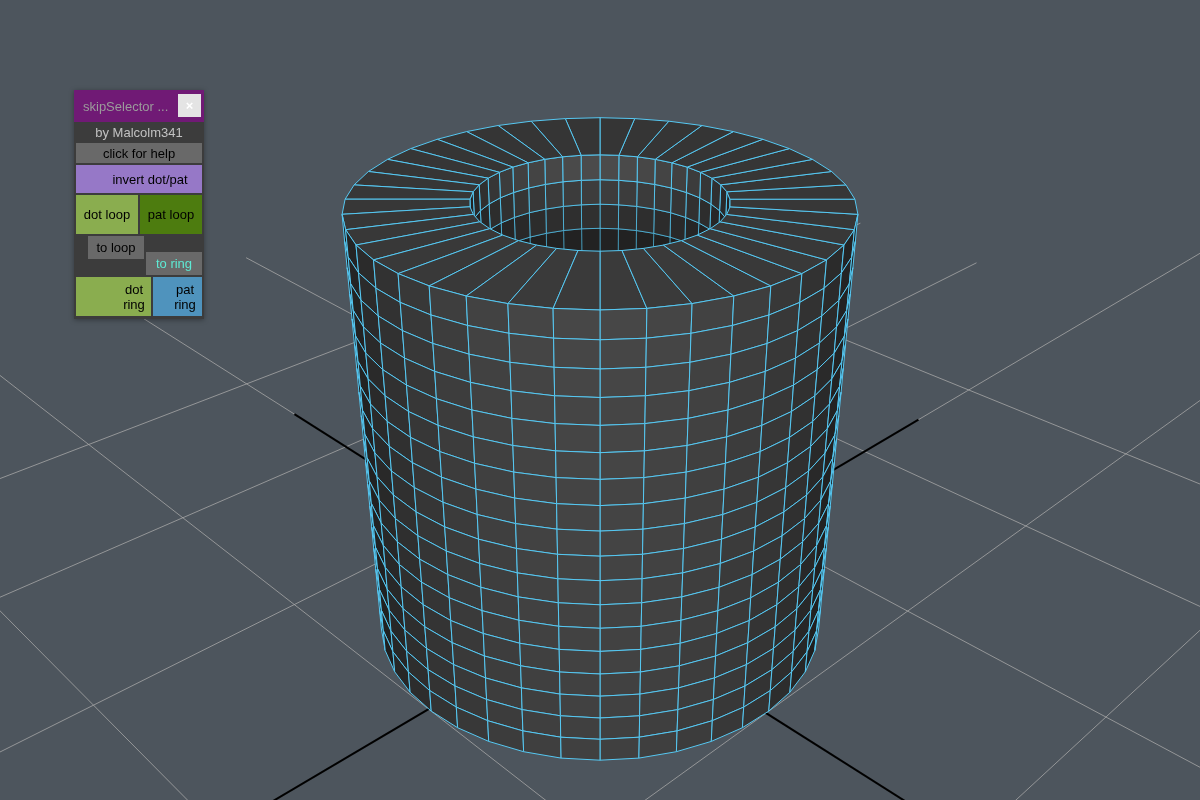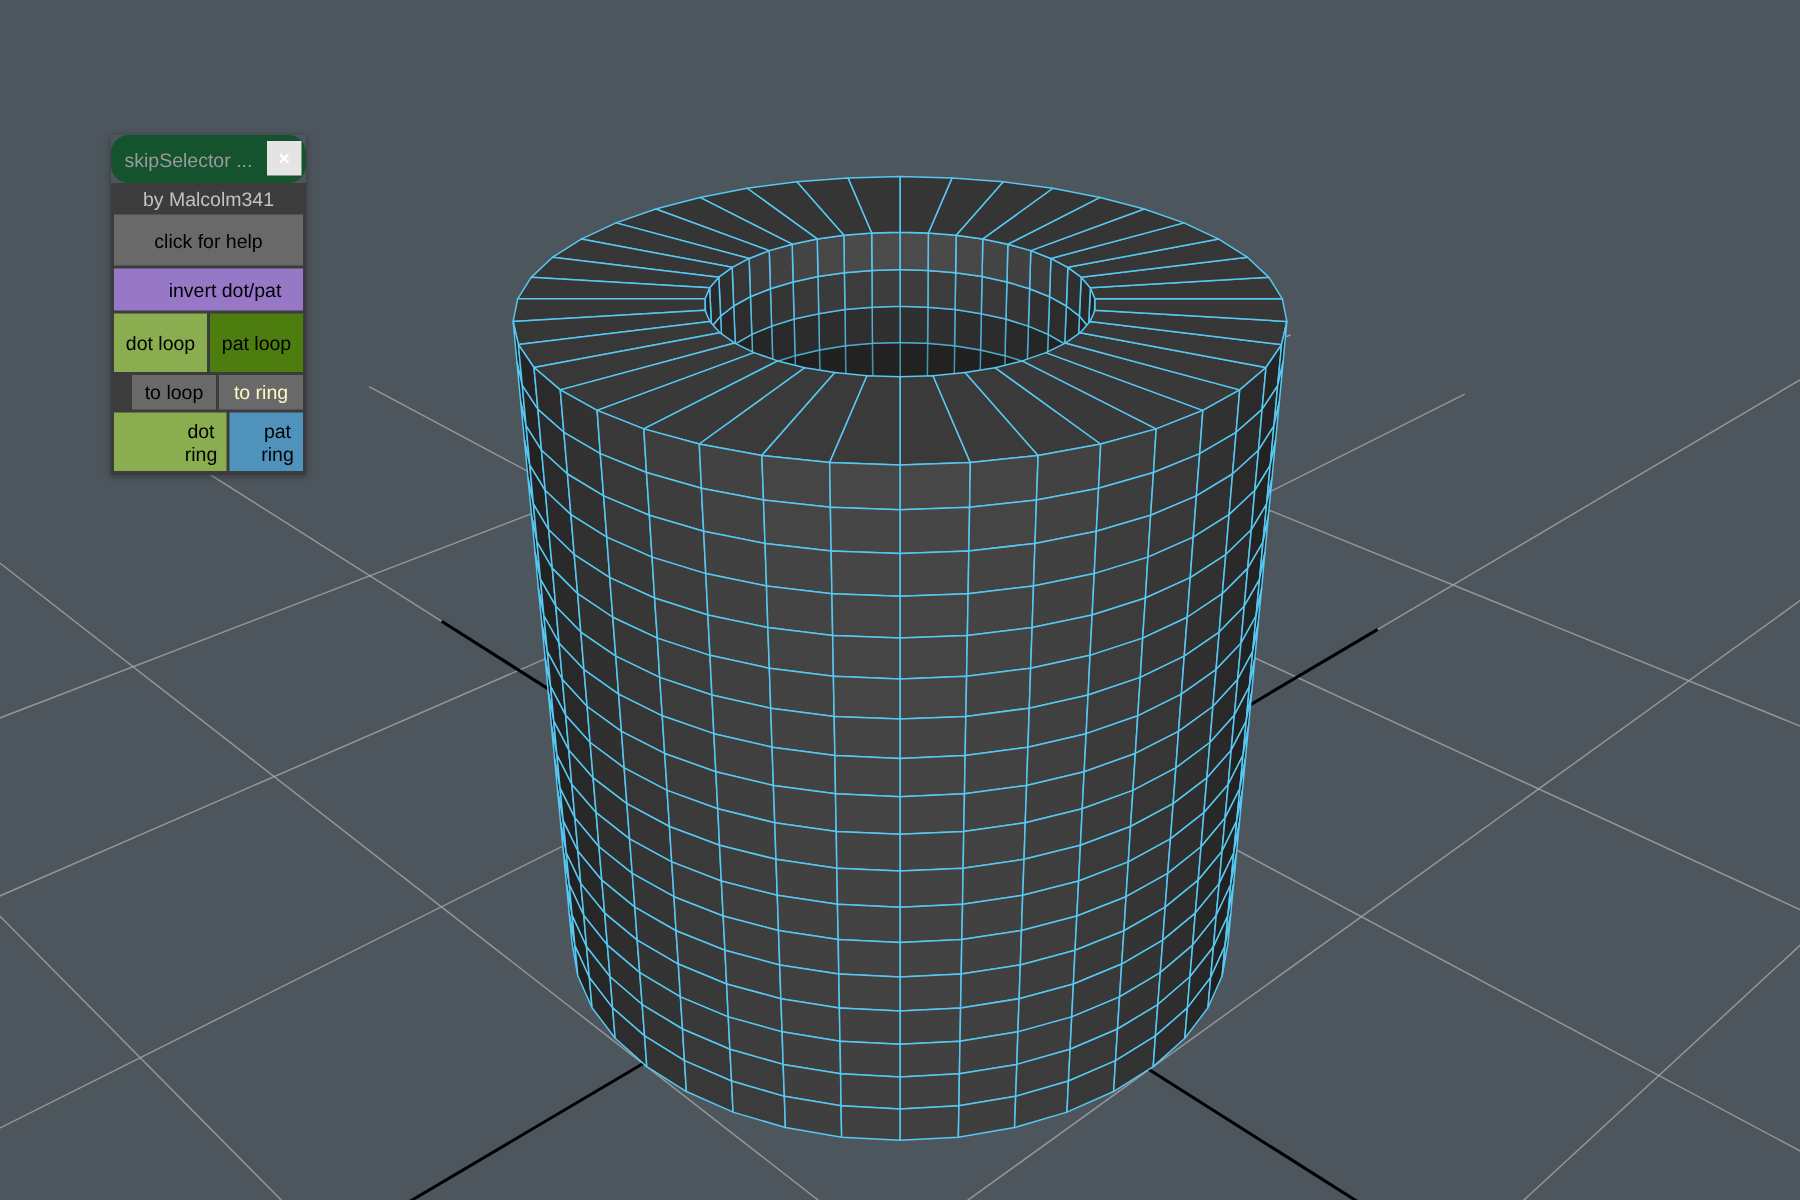--- a/index.html
+++ b/index.html
@@ -11,21 +11,21 @@
   .titlebar{height:32px;display:flex;align-items:center;position:relative;}
   .title-text{font-size:13px;padding-left:9px;flex:1;white-space:nowrap;
               overflow:hidden;}
   .close-btn{position:absolute;right:3px;top:4px;width:23px;height:23px;
              border:none;font-size:13px;font-weight:bold;line-height:23px;
              text-align:center;padding:0;cursor:pointer;}
   .panel-body{padding:2px 2px 3px 2px;display:flex;flex-direction:column;gap:2px;}
   .byline{height:17px;line-height:17px;text-align:center;font-size:13px;}
   .btn{border:none;width:100%;font-size:13px;text-align:center;padding:0;
        cursor:pointer;font-family:"Liberation Sans",sans-serif;}
-  .h20{height:34px;} .h28{height:28px;padding-left:22px;} .h25{height:39px;} .h23{height:23px;}
+  .h20{height:20px;} .h28{height:28px;padding-left:22px;} .h25{height:39px;} .h23{height:23px;}
   .btn-row{display:flex;gap:2px;}
   .btn-row .btn{flex:1;}
 </style>
 </head>
 <body>
 
 <div class="stage">
 
   <svg id="vp" viewBox="0 0 1200 800" xmlns="http://www.w3.org/2000/svg" style="background: rgb(77, 85, 93);">
       <g>
@@ -782,35 +782,35 @@
         </g>
       </g>
       <defs>
         <clipPath id="holeClip">
           <path d="M600.0,251.2L622.0,250.5L643.4,248.4L663.4,245.1L681.5,240.6L697.3,235.1L710.2,228.7L720.1,221.8L726.7,214.4L730.0,206.8L730.0,199.2L726.9,191.8L720.8,184.8L711.9,178.2L700.6,172.3L687.2,167.1L671.9,162.8L655.2,159.3L637.4,156.8L618.9,155.3L600.0,154.8L581.1,155.3L562.6,156.8L544.8,159.3L528.1,162.8L512.8,167.1L499.4,172.3L488.1,178.2L479.2,184.8L473.1,191.8L470.0,199.2L470.0,206.8L473.3,214.4L479.9,221.8L489.8,228.7L502.7,235.1L518.5,240.6L536.6,245.1L556.6,248.4L578.0,250.5L600.0,251.2Z"></path>
         </clipPath>
       </defs>
     </svg>
 
   <div class="panel">
-    <div class="titlebar" style="background-color: #14532d; border-radius: 12px;">
+    <div class="titlebar" style="background-color: #701a75;">
       <span class="title-text" style="color: rgb(155, 155, 155);">skipSelector ...</span>
       <button class="close-btn" style="background-color: rgb(228, 228, 228); color: rgb(255, 255, 255);">×</button>
     </div>
     <div class="panel-body" style="background-color: rgb(60, 60, 60);">
       <div class="byline" style="color: rgb(194, 194, 194);">by Malcolm341</div>
       <button class="btn h20" style="background-color: rgb(105, 105, 105); color: rgb(0, 0, 0);">click for help</button>
       <button class="btn h28" style="background-color: rgb(150, 120, 199); color: rgb(0, 0, 0);">invert dot/pat</button>
       <div class="btn-row">
         <button class="btn h25" style="background-color: rgb(138, 173, 79); color: rgb(0, 0, 0);">dot loop</button>
         <button class="btn h25" style="background-color: #4d7c0f; color: rgb(0, 0, 0);">pat loop</button>
       </div>
       <div class="btn-row">
         <button class="btn h23" style="background-color: rgb(105, 105, 105); color: rgb(0, 0, 0); margin-left: 12px;">to loop</button>
-        <button class="btn h23" style="background-color: rgb(105, 105, 105); color: #fef9c3;">to ring</button>
+        <button class="btn h23" style="background-color: rgb(105, 105, 105); color: #5eead4; margin-top: 16px;">to ring</button>
       </div>
       <div class="btn-row">
         <button class="btn h25" style="background-color: rgb(138, 173, 79); color: rgb(0, 0, 0); padding-left: 41px;">dot ring</button>
         <button class="btn h25" style="background-color: rgb(79, 147, 189); color: rgb(0, 0, 0); padding-left: 15px;">pat ring</button>
       </div>
     </div>
   </div>
 </div>
 
 </body></html>

